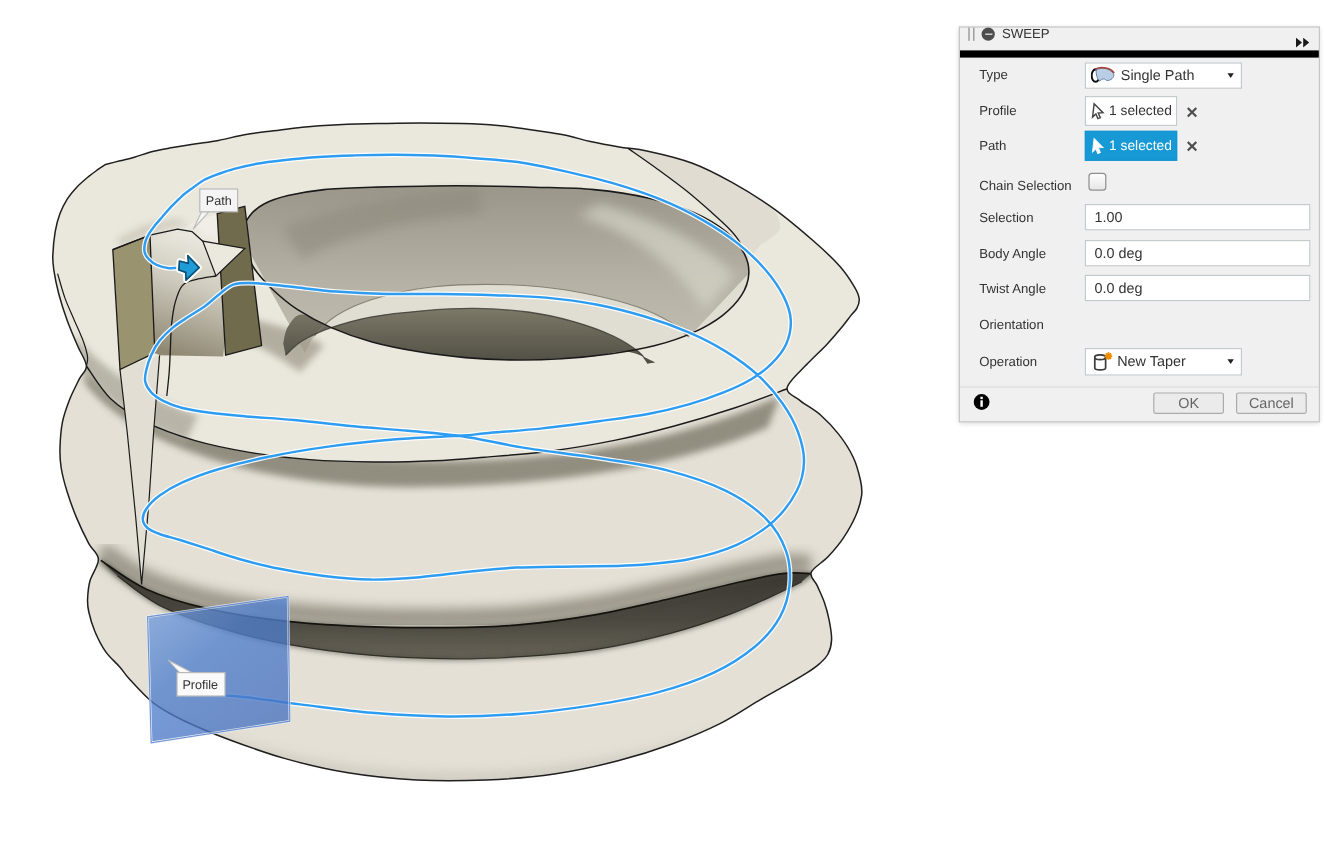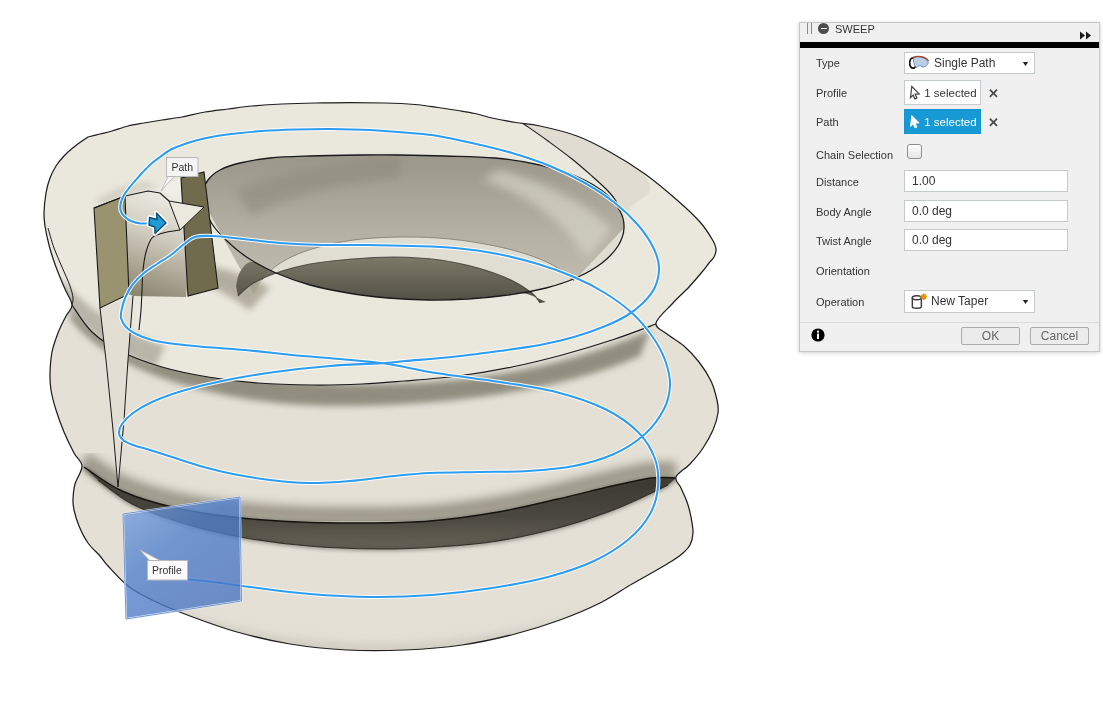--- a/index.html
+++ b/index.html
@@ -5,21 +5,21 @@
 #dlg{position:absolute;left:799px;top:22px;width:301px;height:330px;background:#f0f0f0;border:1px solid #c6c6c6;box-shadow:0 1px 4px rgba(0,0,0,0.18)}
 .tbar{height:25px;border-bottom:6px solid #000000;display:flex;align-items:flex-start;padding:0 6px;position:relative}
 .grip{width:5px;height:11px;border-left:1px solid #8a8a8a;border-right:1px solid #8a8a8a;margin:0 6px 0 1px}
 .circ{width:11px;height:11px;border-radius:50%;background:#4d4d4d;display:inline-flex;align-items:center;justify-content:center;margin-right:6px}
 .minus{width:6px;height:1.8px;background:#f0f0f0;display:block}
 .ttl{font-size:11px;color:#333}
 .ffwd{position:absolute;right:7px;top:8px}
 .lab{position:absolute;left:16px;font-size:11px;color:#333;white-space:nowrap}
 .combo{position:absolute;left:104px;width:131px;height:22.5px;background:#fff;border:1px solid #c5cace;display:flex;align-items:center;font-size:12px;color:#333;padding:0 4px}
 .dd{position:absolute;right:5px;top:7px;font-size:7px;color:#222;transform:scaleX(1.3)}
-.inp{position:absolute;left:104px;width:164px;height:22px;background:#fff;border:1px solid #c5cace;font-size:12px;color:#333;display:flex;align-items:center;padding-left:7px}
+.inp{position:absolute;left:104px;width:188px;height:22px;background:#fff;border:1px solid #c5cace;font-size:12px;color:#333;display:flex;align-items:center;padding-left:7px}
 .selbtn{position:absolute;left:104px;width:77px;height:25px;display:flex;align-items:center;font-size:11.5px;padding-left:4px}
 .selbtn.white{background:#fff;border:1px solid #c5cace;color:#333}
 .selbtn.blue{background:#1699d4;border:1px solid #1495cf;color:#fff}
 .xbt{position:absolute;left:188px;color:#4d4d4d;font-size:13px;font-weight:bold}
 .chk{position:absolute;left:107px;width:15px;height:15px;background:linear-gradient(#fdfdfd,#e6e6e6);border:1px solid #8e8e8e;border-radius:3px}
 .sep{position:absolute;left:0;top:299px;width:100%;border-top:1px solid #dcdcdc}
 .info{position:absolute;left:11px;top:305px}
 .btn{position:absolute;top:304px;width:59px;height:18px;background:#ebebeb;border:1px solid #ababab;border-radius:2px;color:#666;font-size:12px;display:flex;align-items:center;justify-content:center}
 </style></head>
 <body>
@@ -144,21 +144,21 @@
         <path d="M3,1 L11,9 L6.7,9.3 L8.6,13.5 L6.4,14.4 L4.6,10.2 L1.6,13 Z" fill="#fff" stroke="#444" stroke-width="1.3"></path>
       </svg>&nbsp;1 selected</span>
  <span class="xbt" style="top:63px">✕</span>
  <span class="lab" style="top:93px">Path</span>
  <span class="selbtn blue" style="top:86px"><svg width="12" height="15" viewBox="0 0 13 15">
         <path d="M3,1 L11,9 L6.7,9.3 L8.6,13.5 L6.4,14.4 L4.6,10.2 L1.6,13 Z" fill="#fff" stroke="#f4f4f4" stroke-width="1"></path>
       </svg>&nbsp;1 selected</span>
  <span class="xbt" style="top:92px">✕</span>
  <span class="lab" style="top:126px">Chain Selection</span>
  <span class="chk" style="top:121px"></span>
- <span class="lab" style="top:153px">Distance</span>
+ <span class="lab" style="top:153px">Selection</span>
     <span class="inp" style="top:147px">1.00</span>
  <span class="lab" style="top:183px">Body Angle</span>
     <span class="inp" style="top:177px">0.0 deg</span>
  <span class="lab" style="top:212px">Twist Angle</span>
     <span class="inp" style="top:206px">0.0 deg</span>
  <span class="lab" style="top:242px">Orientation</span>
  <span class="lab" style="top:273px">Operation</span>
  <span class="combo" style="top:267px">
   <svg width="19" height="19" viewBox="0 0 20 19" style="margin:0 3px 0 0">
         <path d="M3.5,5.5 C3.5,3.4 13,3.4 13,5.5 L13,15 C13,17.1 3.5,17.1 3.5,15 Z" fill="#fff" stroke="#3c3c3c" stroke-width="1.5"></path>

